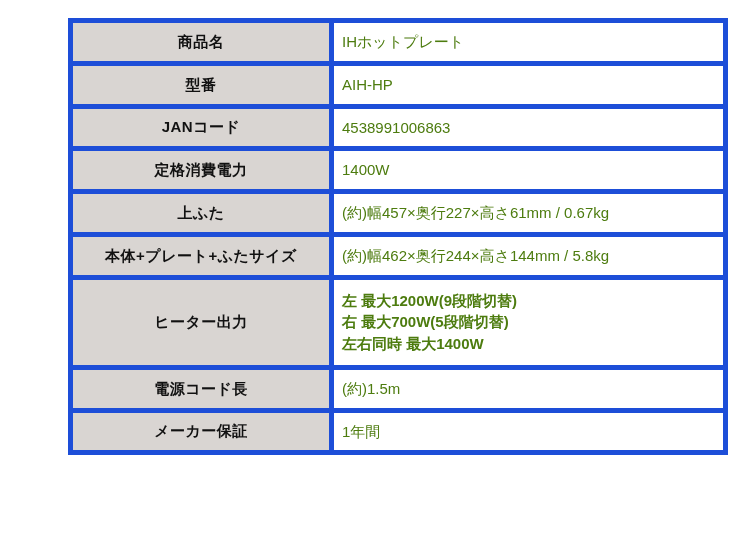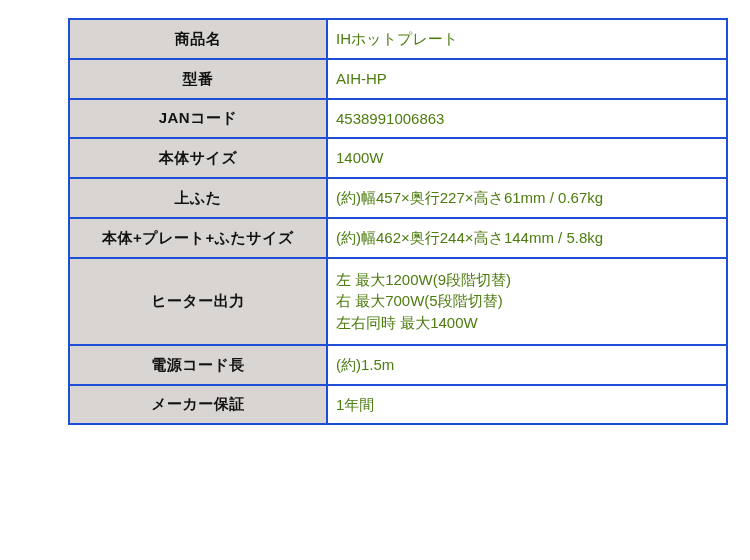--- a/index.html
+++ b/index.html
@@ -18,21 +18,21 @@
     left: 68px;
     top: 18px;
     width: 660px;
   }
   table.spec-table {
     border-collapse: collapse;
     width: 660px;
     table-layout: fixed;
   }
   table.spec-table td {
-    border: 2px solid #1d4ed8;
+    border: 5px solid #1d4ed8;
     padding: 8px;
     vertical-align: middle;
   }
   td.label {
     width: 240px;
     background: #d9d5d2;
     text-align: center;
     font-weight: bold;
     font-size: 15px;
     letter-spacing: 0.5px;
@@ -49,20 +49,21 @@
     color: #4d7c0f;
   }
   .value-line {
     display: block;
     white-space: pre;
   }
   .row-tall td.label,
   .row-tall td.value {
     padding-top: 10px;
     padding-bottom: 10px;
+    font-weight: bold;
   }
 </style>
 </head>
 <body>
 
 <div class="spec-wrap">
   <table class="spec-table">
     <tbody>
       <tr>
         <td class="label">商品名</td>
@@ -76,21 +77,21 @@
           <span class="value-line">AIH-HP</span>
         </td>
       </tr>
       <tr>
         <td class="label">JANコード</td>
         <td class="value">
           <span class="value-line">4538991006863</span>
         </td>
       </tr>
       <tr>
-        <td class="label">本体サイズ</td>
+        <td class="label">定格消費電力</td>
         <td class="value">
           <span class="value-line">1400W</span>
         </td>
       </tr>
       <tr>
         <td class="label">上ふた</td>
         <td class="value">
           <span class="value-line">(約)幅457×奥行227×高さ61mm / 0.67kg</span>
         </td>
       </tr>

